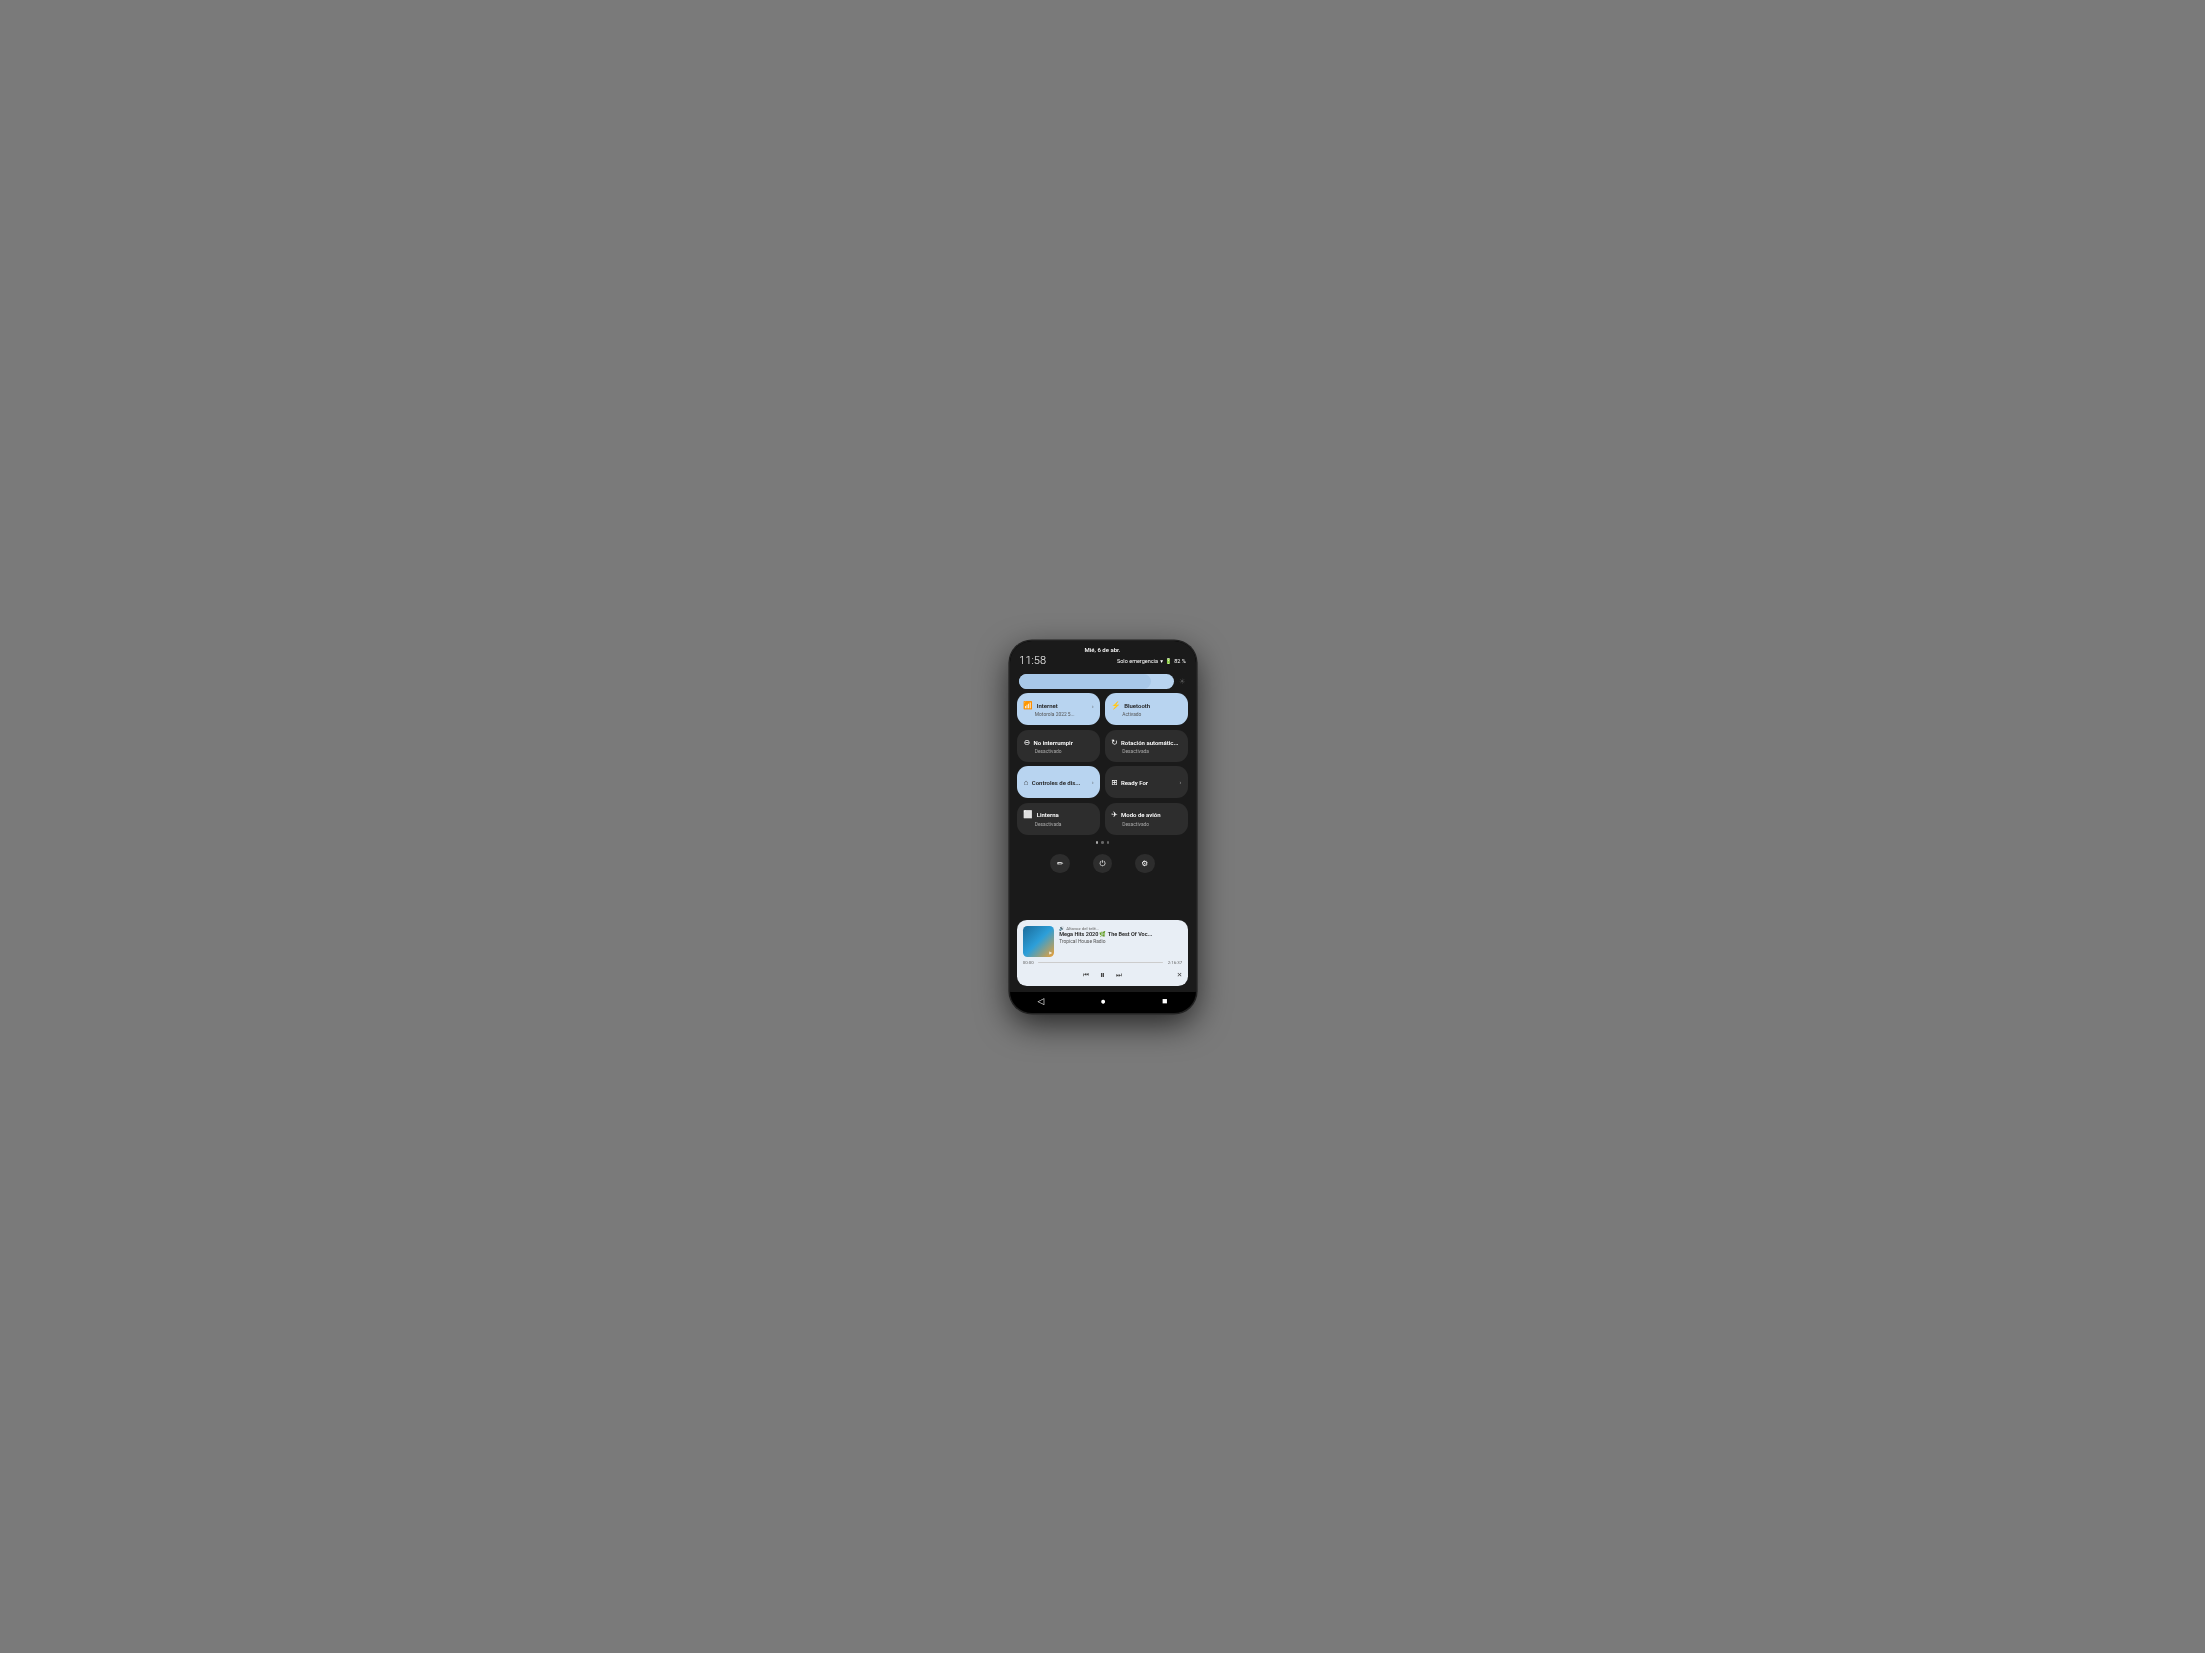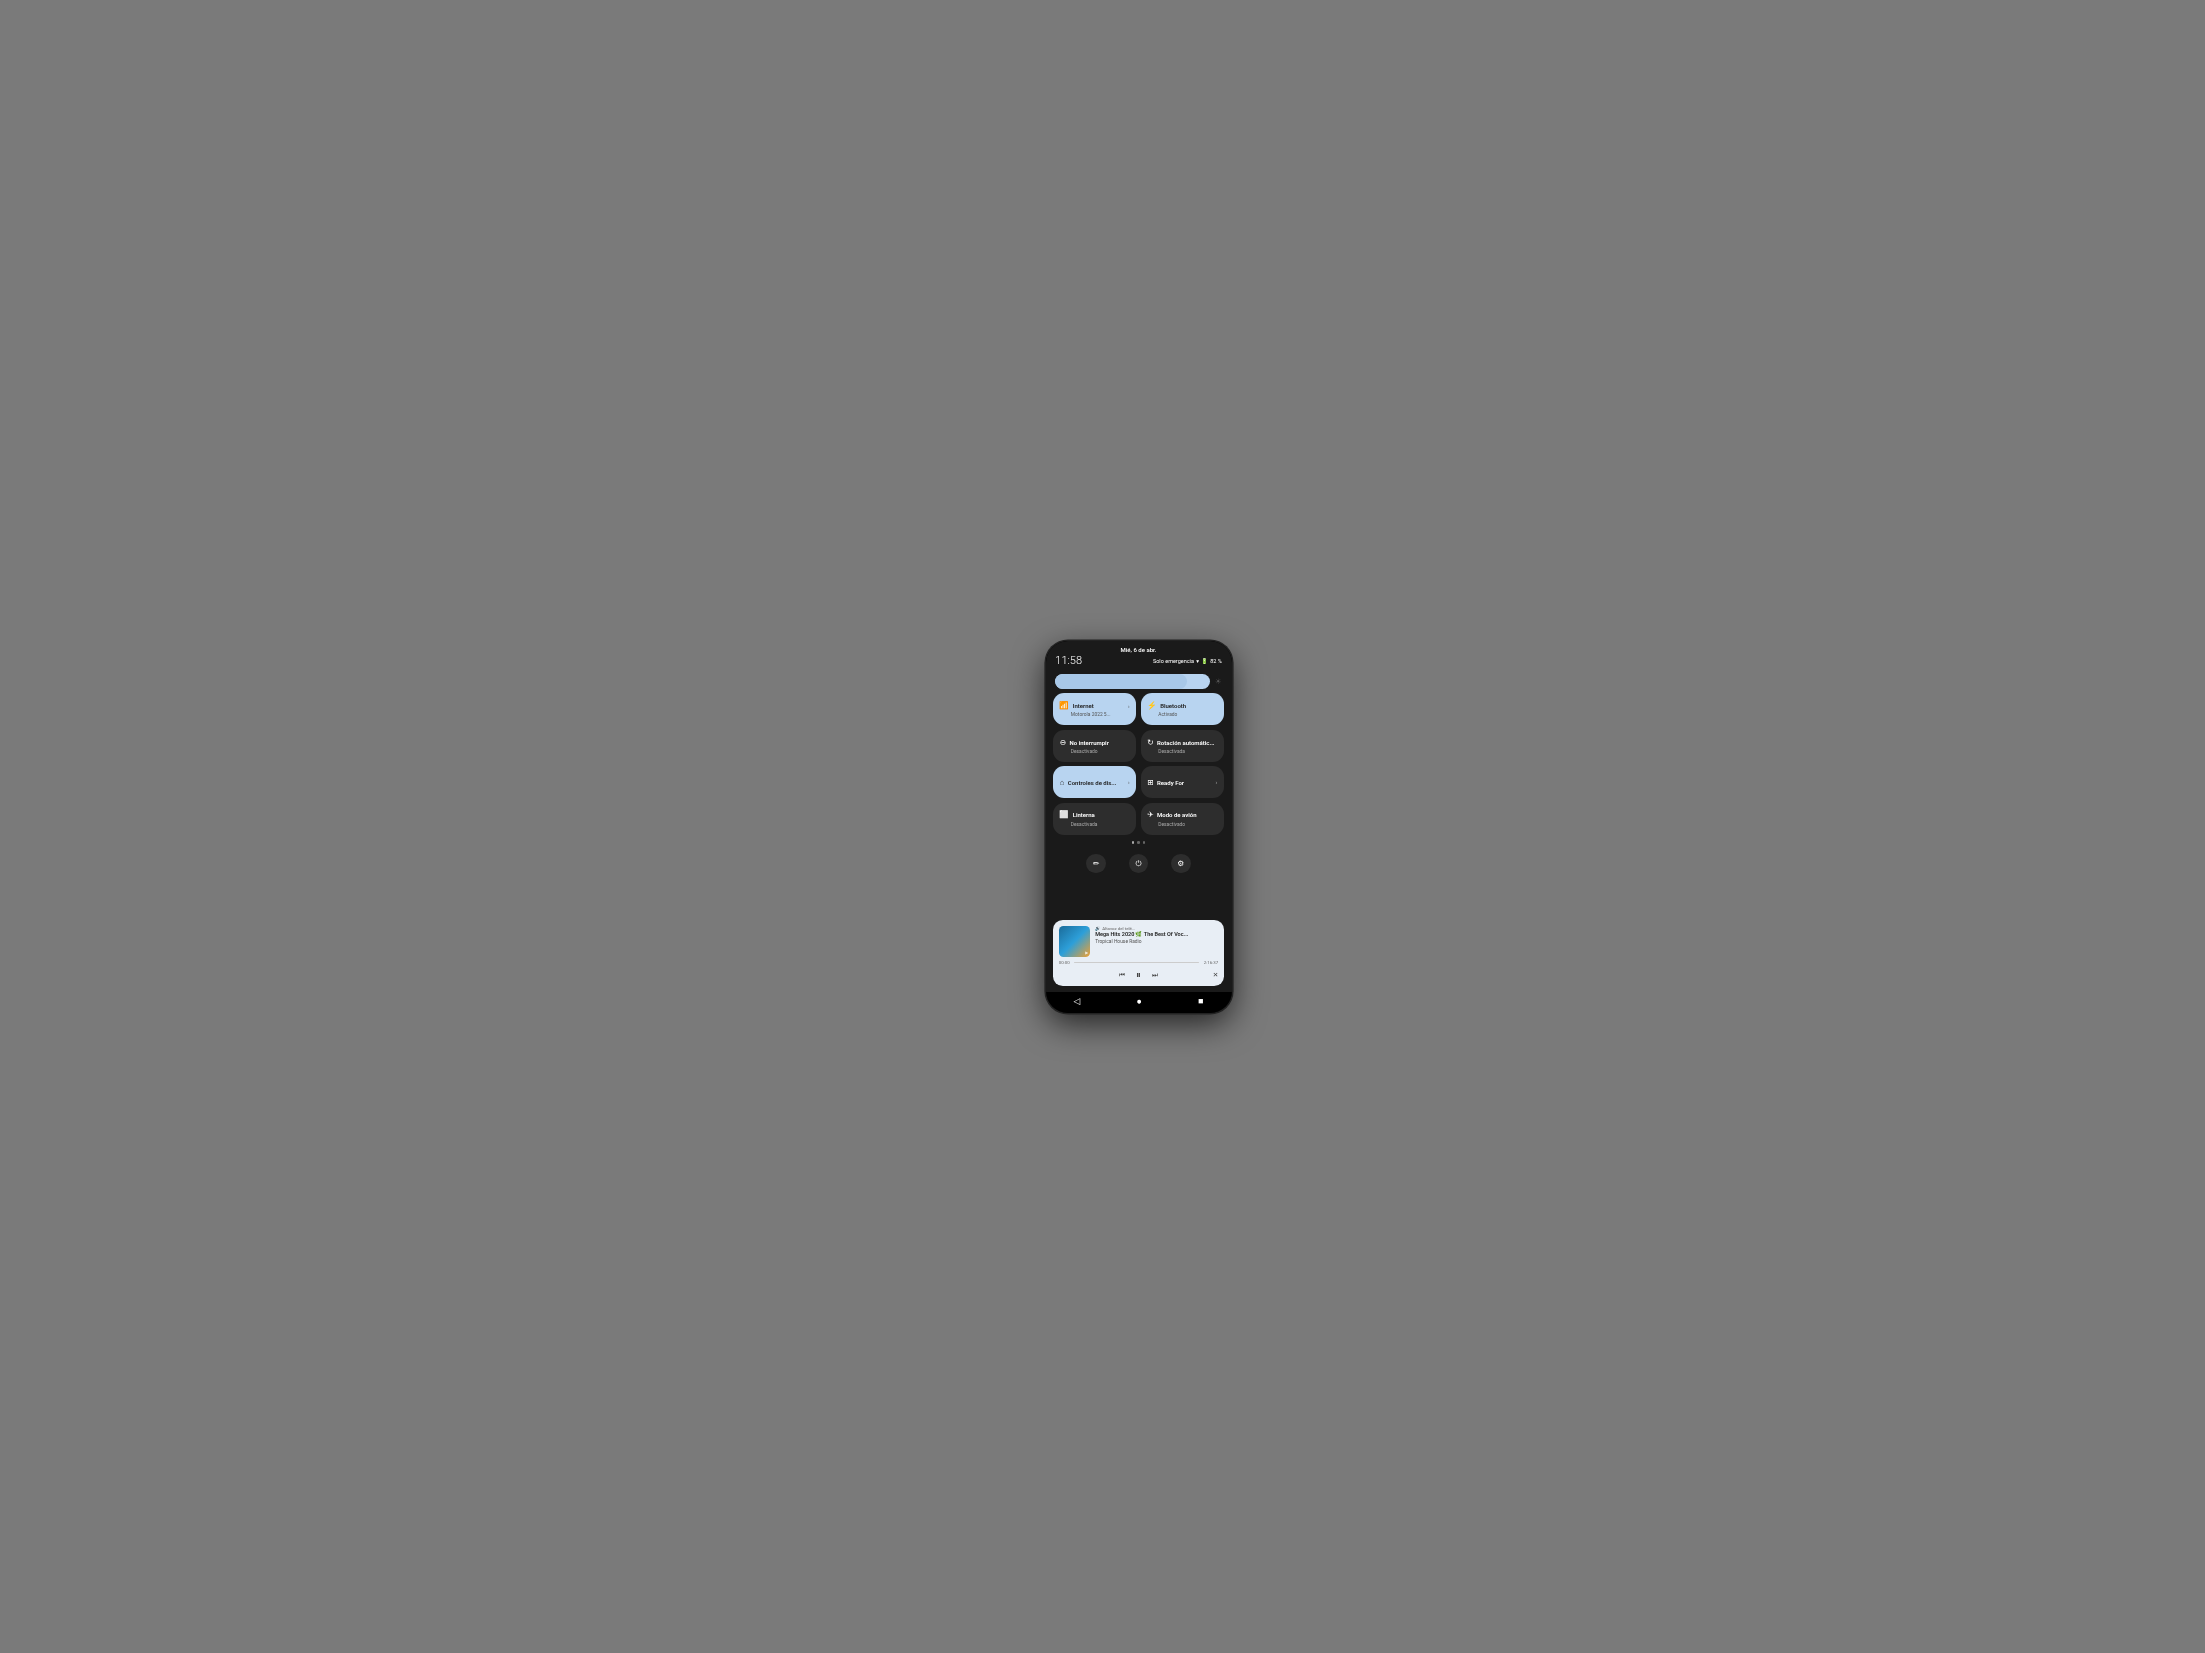--- a/index.html
+++ b/index.html
@@ -22,21 +22,20 @@
     .phone-frame {
       width: 186px;
       height: 372px;
       background: #000;
       border-radius: 22px;
       box-shadow: 0 0 0 1.6px #222, 0 11px 33px rgba(0,0,0,0.7);
       overflow: hidden;
       position: relative;
       display: flex;
       flex-direction: column;
-      margin-left: 36px;
     }
 
     .screen {
       flex: 1;
       background: #1a1a1a;
       border-radius: 21px;
       overflow: hidden;
       display: flex;
       flex-direction: column;
     }

